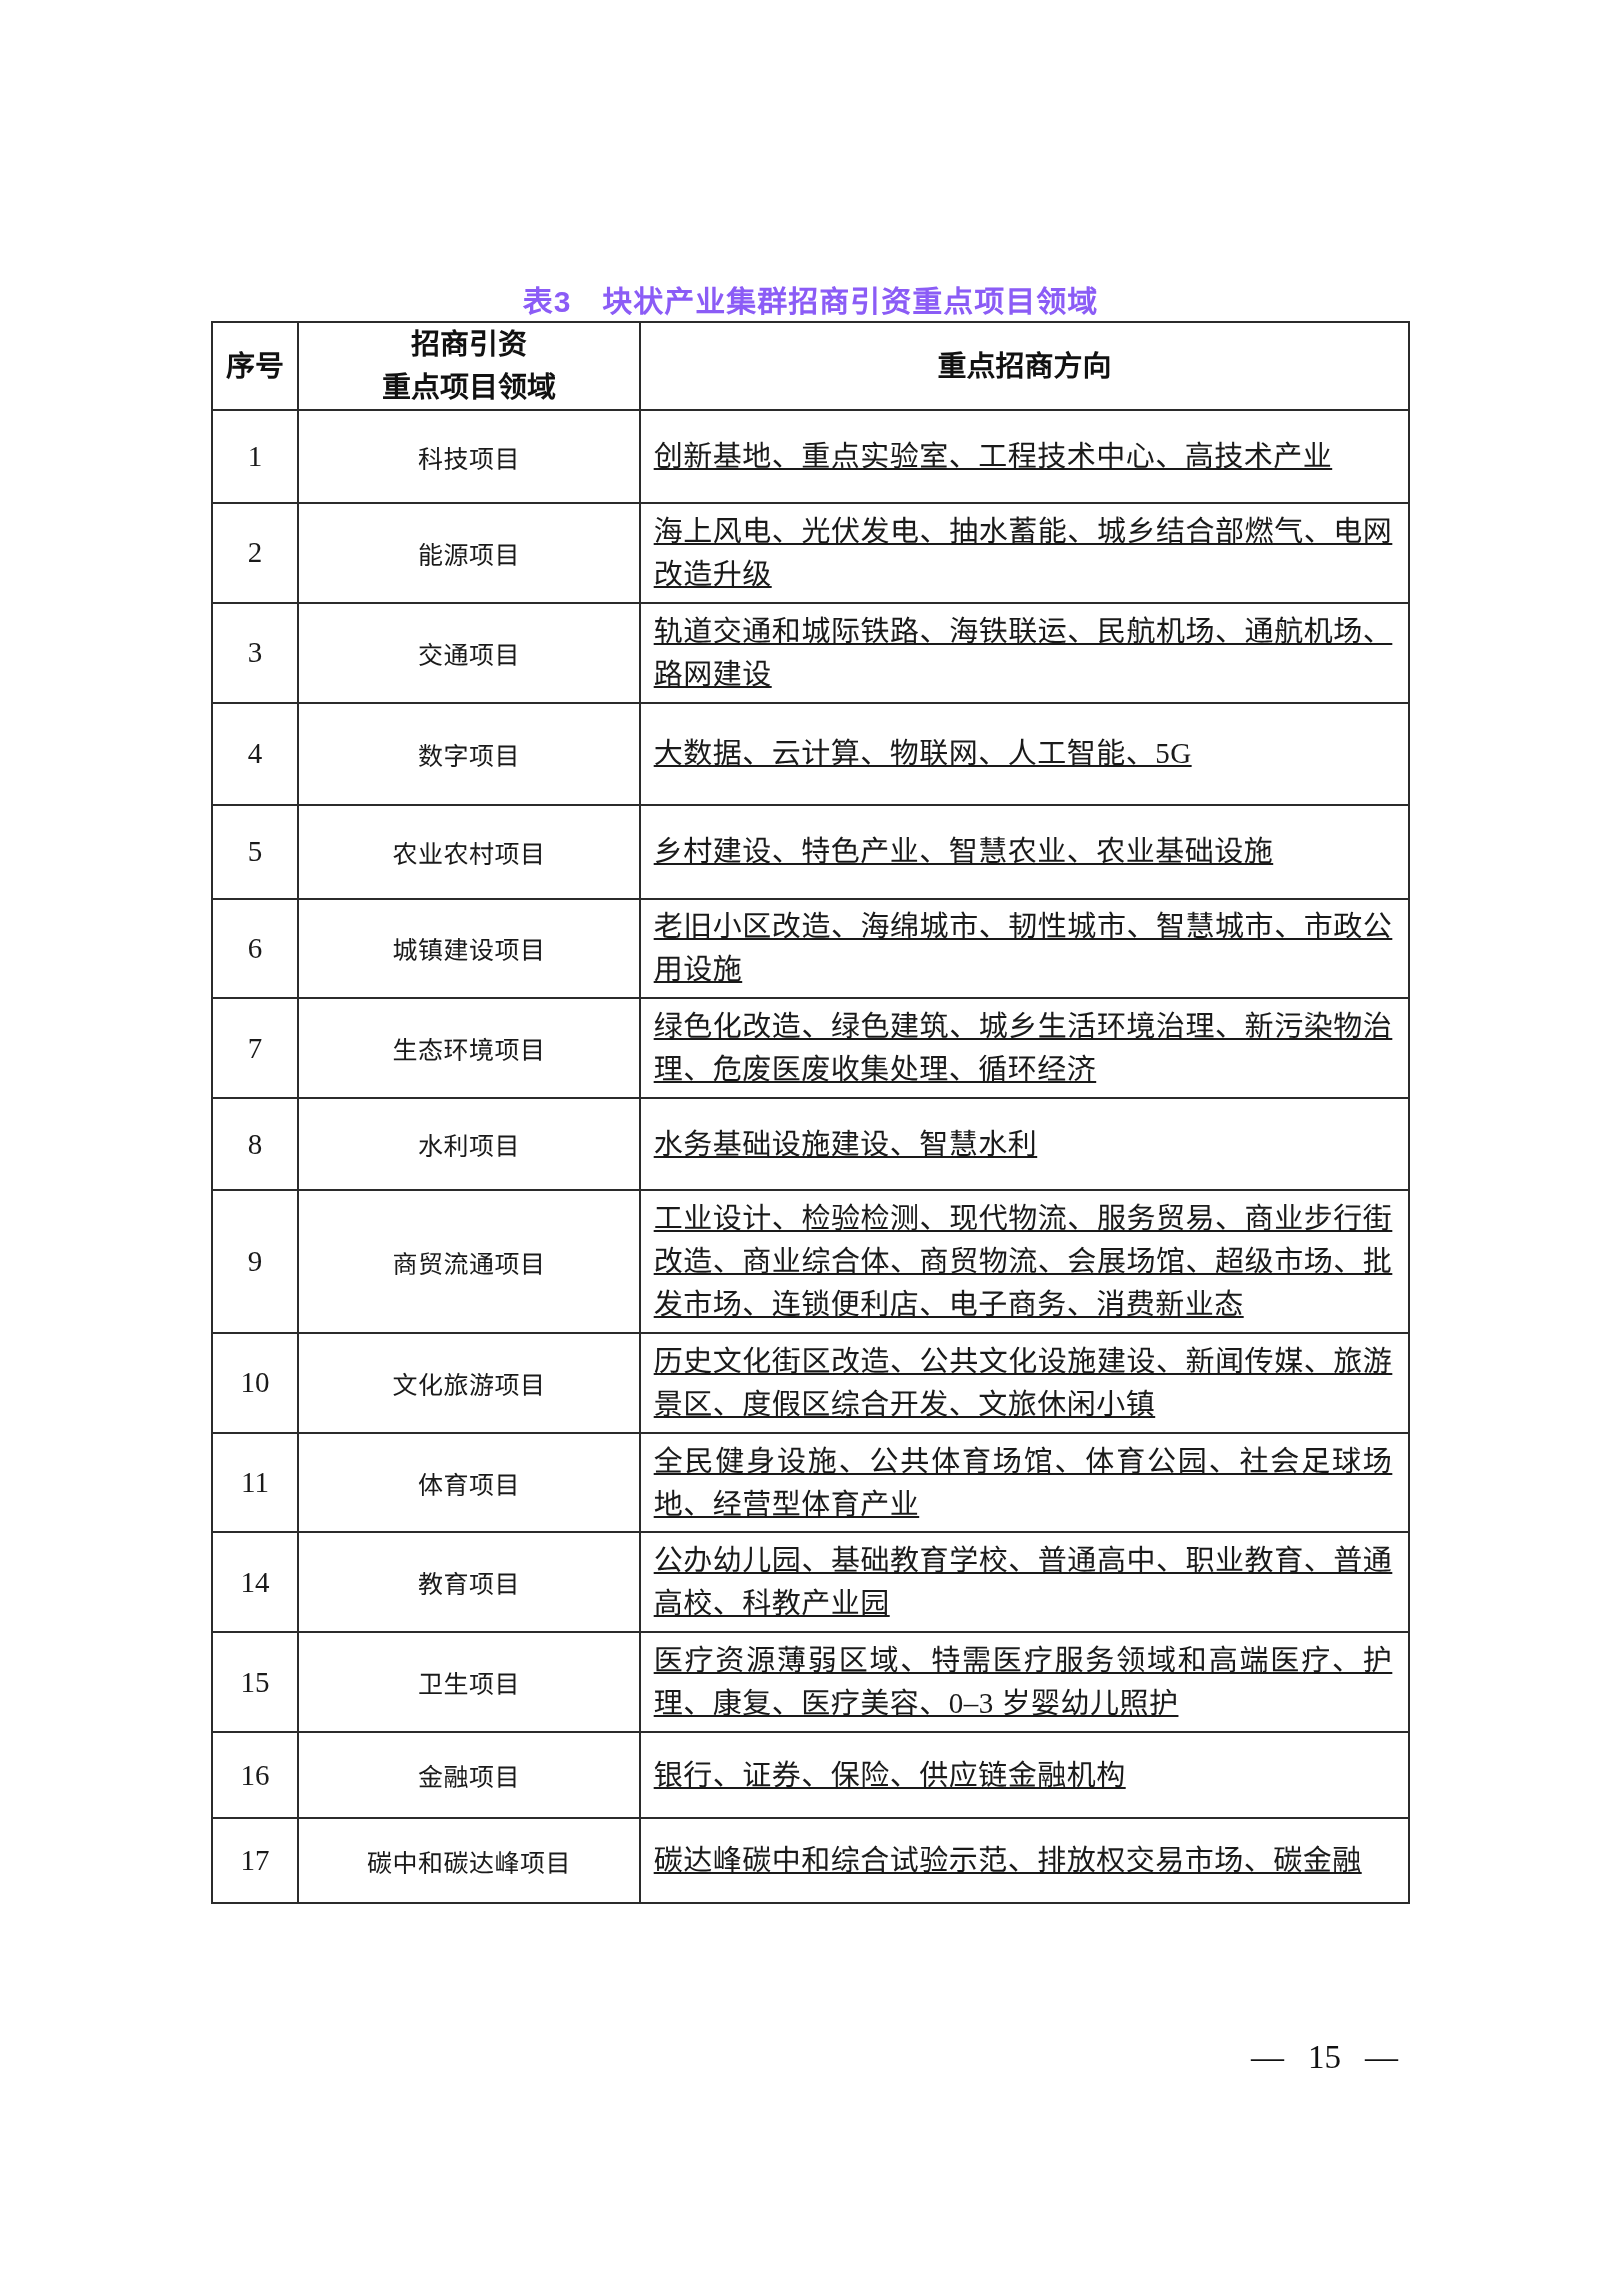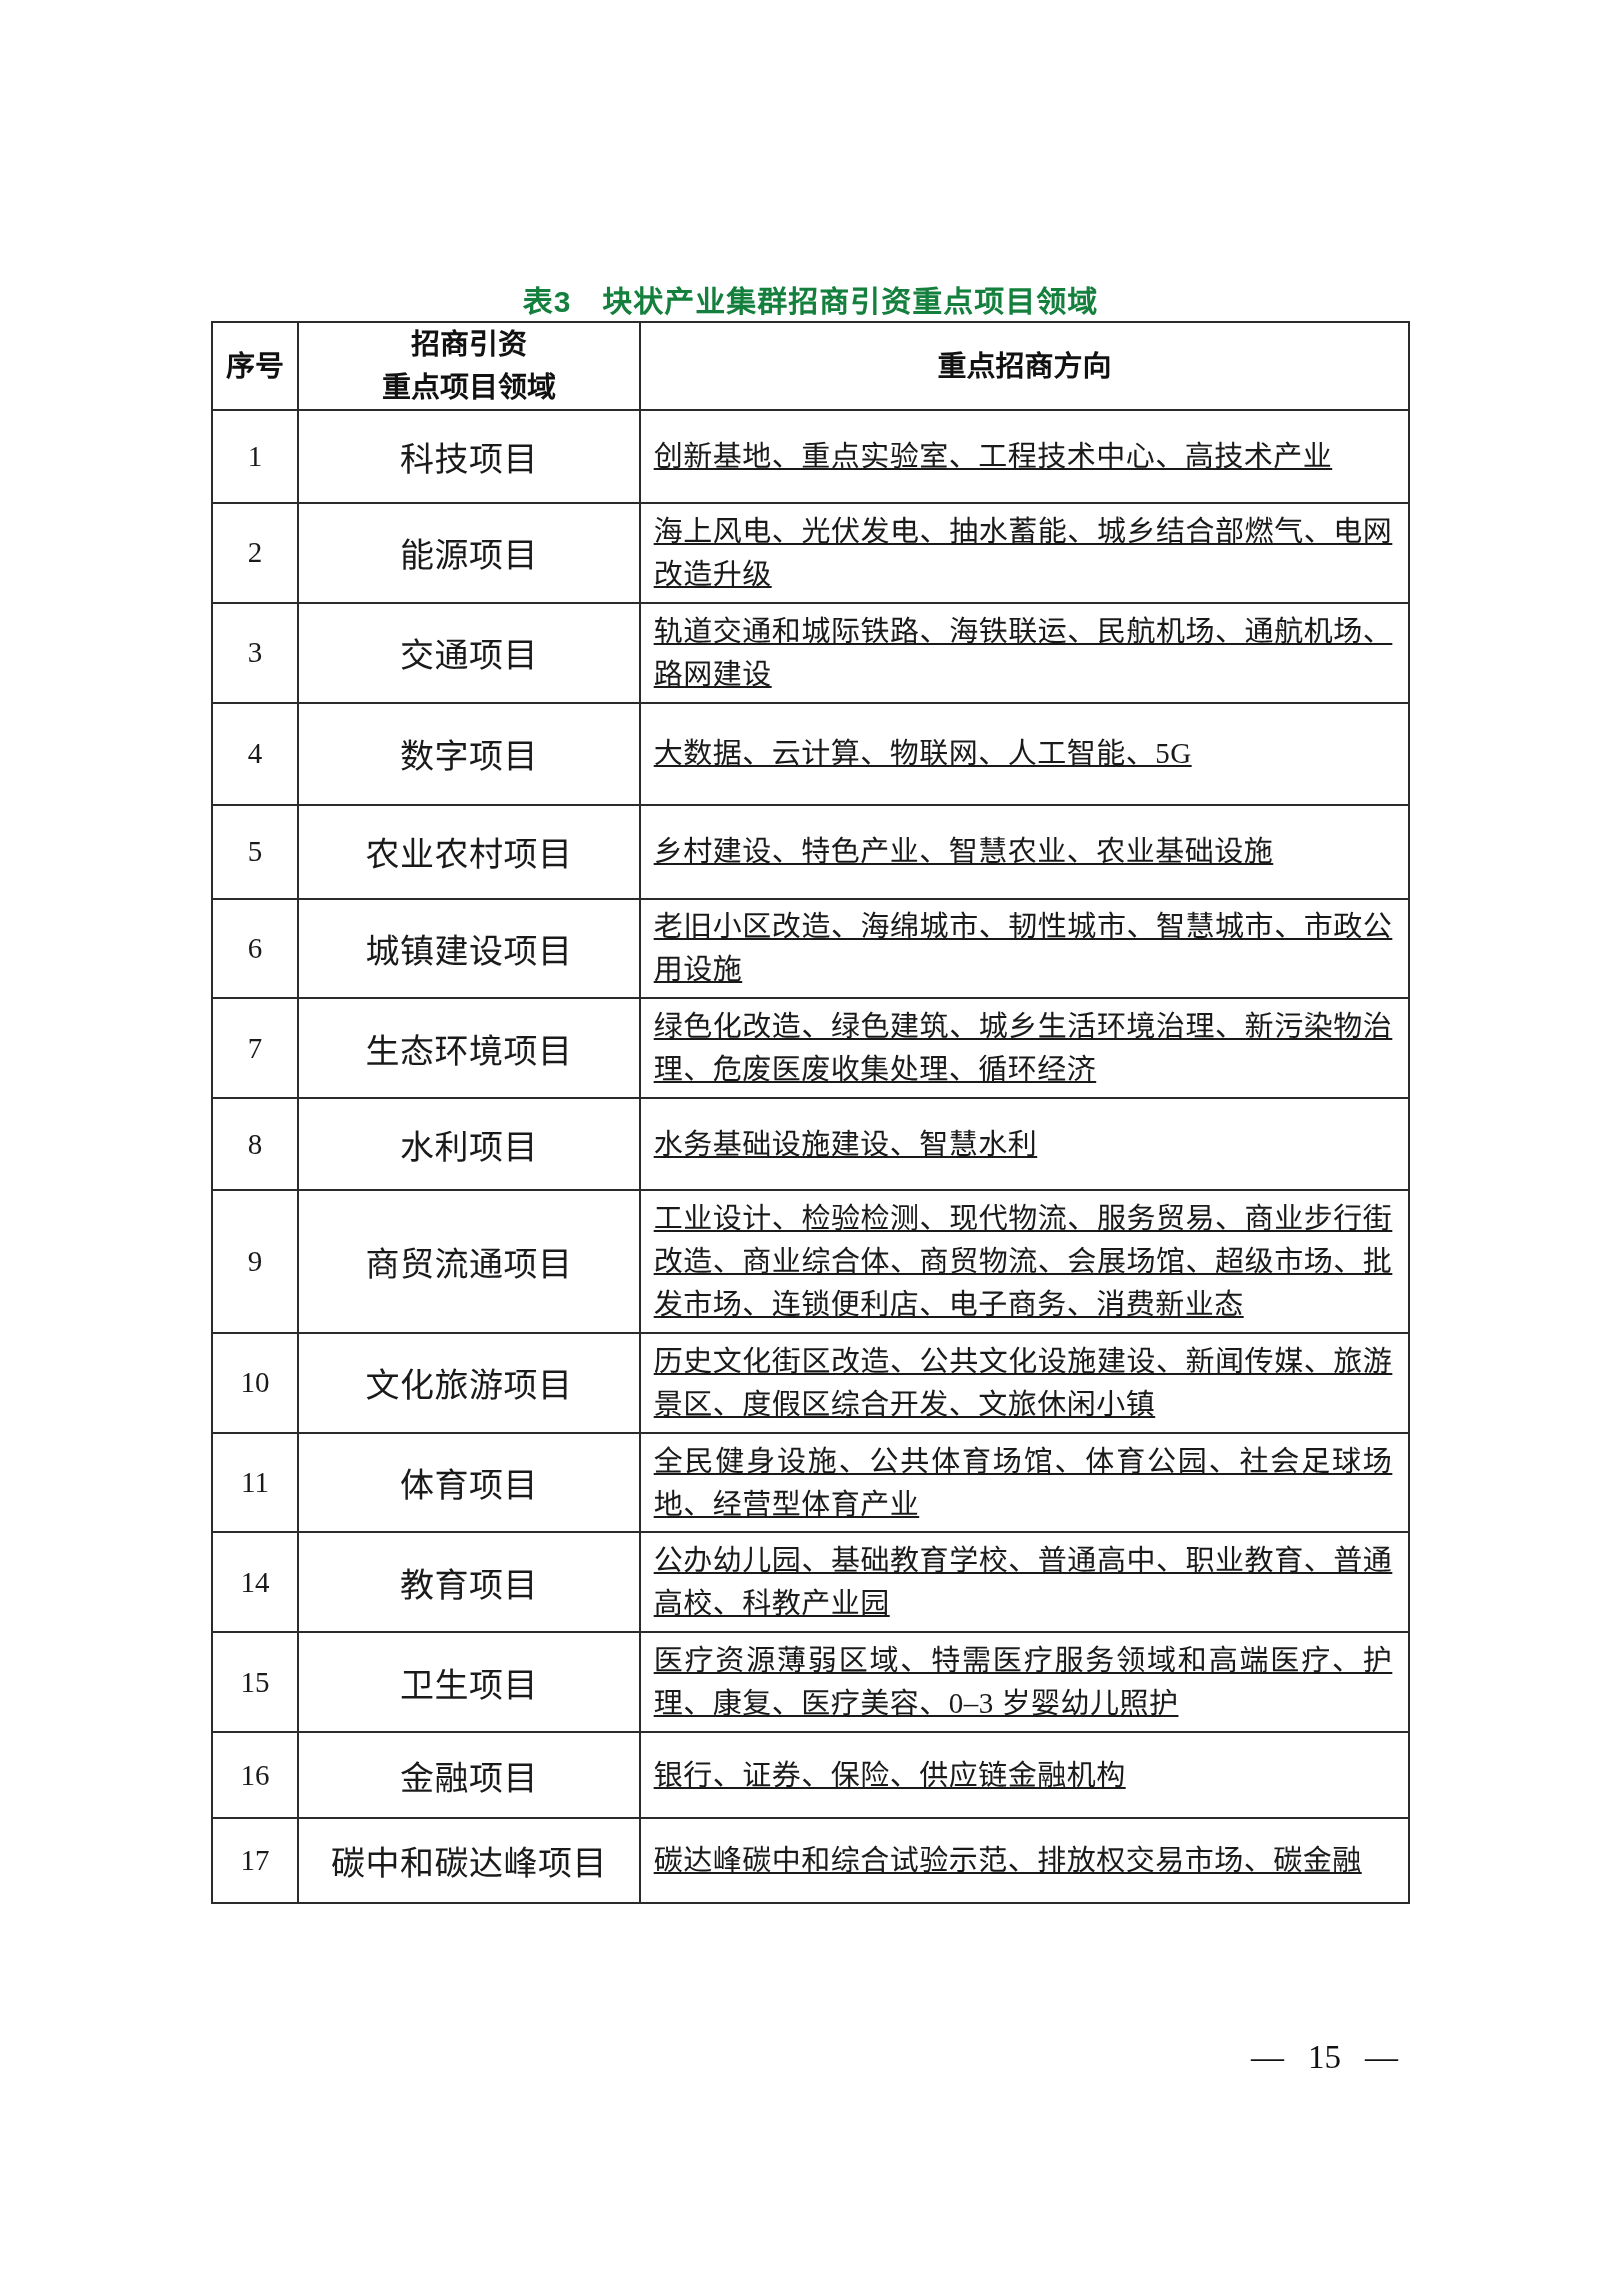--- a/index.html
+++ b/index.html
@@ -14,21 +14,21 @@
   .doc-title {
     position: absolute;
     top: 277px;
     left: 0;
     width: 100%;
     text-align: center;
     font-family: "Liberation Sans", "DejaVu Sans", sans-serif;
     font-weight: 700;
     font-size: 30px;
     letter-spacing: 1px;
-    color: #15803d;
+    color: #8b5cf6;
   }
   table.main-table {
     position: absolute;
     left: 211px;
     top: 321px;
     width: 1198px;
     border-collapse: collapse;
     table-layout: fixed;
     border: 2.9px solid #2b2b2b;
   }
@@ -47,21 +47,21 @@
   col.c-no    { width: 86px;  }
   col.c-field { width: 342px; }
   col.c-dir   { width: 769px; }
   td.cell-no {
     text-align: center;
     font-size: 29px;
     font-family: "Liberation Serif", "DejaVu Serif", serif;
   }
   td.cell-field {
     text-align: center;
-    font-size: 34px;
+    font-size: 25px;
     letter-spacing: 0.5px;
     font-family: Liberation Serif, serif;
   }
   td.cell-dir {
     text-align: justify;
     font-size: 29px;
     line-height: 43px;
     padding: 5.9px 15.7px 5.9px 12.7px;
     letter-spacing: 0.5px;
     text-decoration: underline;

